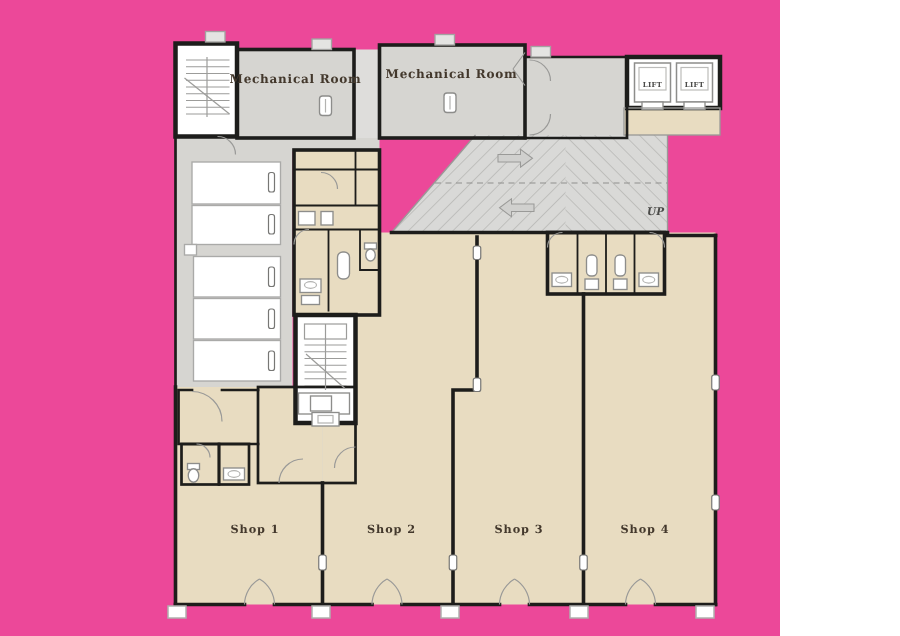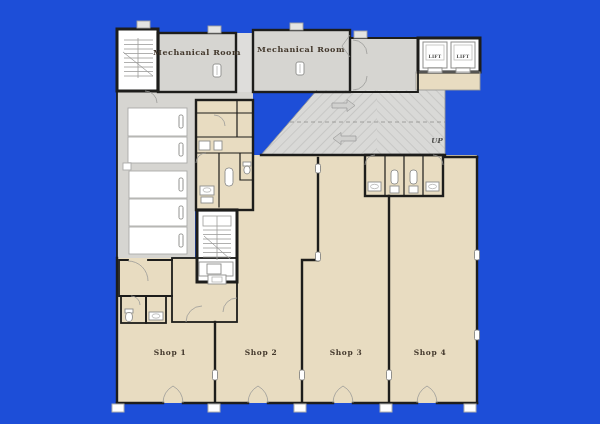--- a/index.html
+++ b/index.html
@@ -1,16 +1,16 @@
 <!DOCTYPE html>
 <html><head>
 <meta charset="utf-8">
 <style>
   html,body{margin:0;padding:0;background:#ffffff;}
-  .canvas{position:relative;width:600px;height:424px;background:#1d4ed8;overflow:hidden;}
+  .canvas{position:relative;width:520px;height:424px;background:#ec4899;overflow:hidden;}
   svg{display:block;}
   svg text{font-family:"DejaVu Serif","Liberation Serif",serif;fill:#43382c;}
   .room-label{font-size:8px;font-weight:bold;letter-spacing:.5px;text-anchor:middle;}
   .shop-label{font-size:7.5px;font-weight:bold;letter-spacing:.6px;text-anchor:middle;}
   .lift-label{font-size:4.6px;font-weight:bold;letter-spacing:.2px;text-anchor:middle;fill:#4b4b49;}
   .up-label{font-size:7px;font-weight:bold;font-style:italic;text-anchor:middle;fill:#4a4a48;}
   .wall{stroke:#1d1d1b;fill:none;stroke-linecap:square;}
   .w3{stroke-width:3;} .w25{stroke-width:2.4;} .w18{stroke-width:1.8;} .w12{stroke-width:1.2;}
   .thin{stroke:#9a9a98;stroke-width:.9;fill:none;}
   .vthin{stroke:#b3b3b1;stroke-width:.8;fill:none;}

